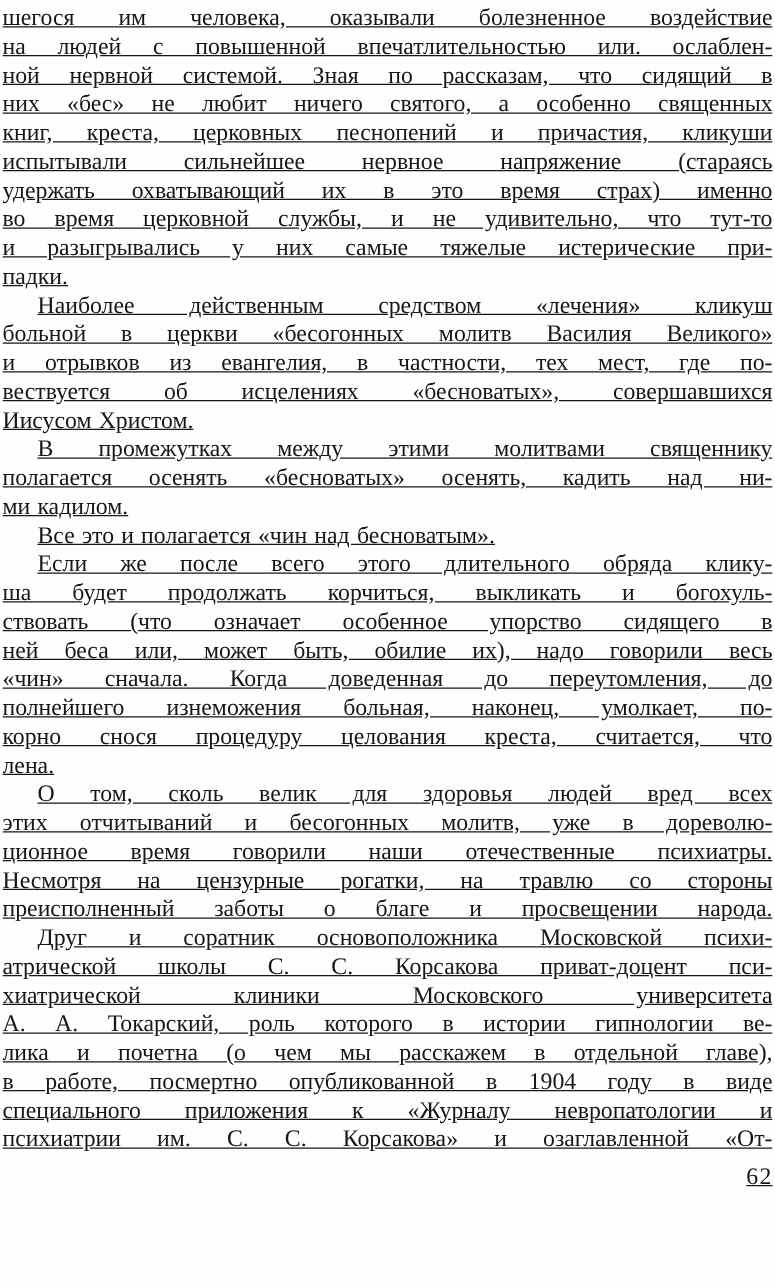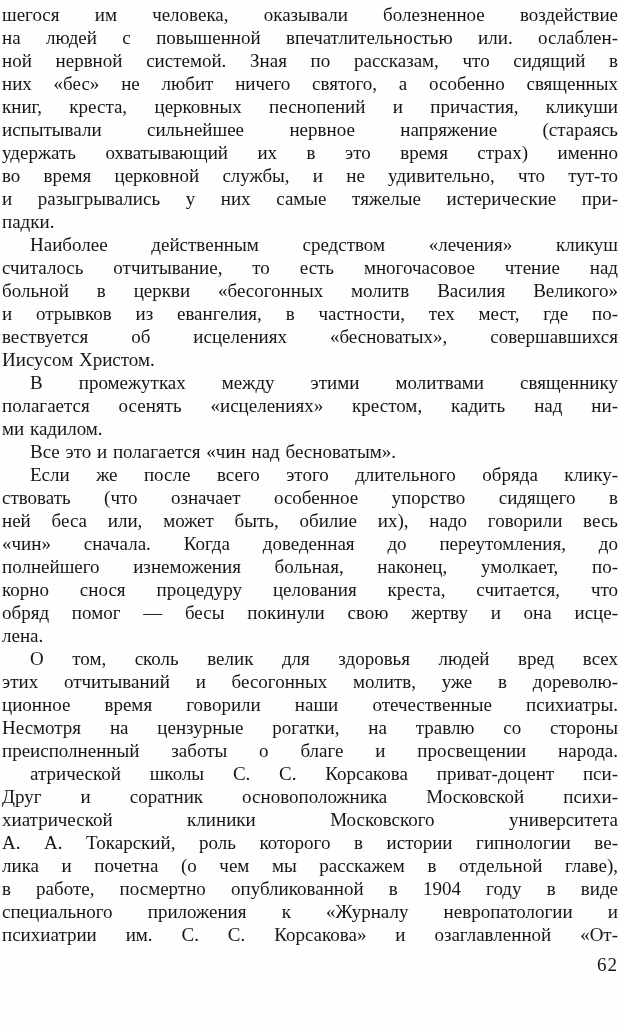--- a/index.html
+++ b/index.html
@@ -13,20 +13,21 @@
     overflow: hidden;
     font-family: "Liberation Serif", "DejaVu Serif", serif;
     color: #161616;
   }
   .page {
     width: 620px;
     height: 1027px;
     background: #fefefc;
     box-sizing: border-box;
     padding: 3px 2px 15px 2px;
+    text-decoration: underline;
   }
   .text-block {
     width: 616px;
   }
   .para {
     margin: 0;
     padding: 0;
   }
   .line {
     font-size: 19px;
@@ -66,54 +67,53 @@
         <div class="line">них «бес» не любит ничего святого, а особенно священных</div>
         <div class="line">книг, креста, церковных песнопений и причастия, кликуши</div>
         <div class="line">испытывали сильнейшее нервное напряжение (стараясь</div>
         <div class="line">удержать охватывающий их в это время страх) именно</div>
         <div class="line">во время церковной службы, и не удивительно, что тут-то</div>
         <div class="line">и разыгрывались у них самые тяжелые истерические при-</div>
         <div class="line left">падки.</div>
       </div>
       <div class="para indent">
         <div class="line">Наиболее действенным средством «лечения» кликуш</div>
-        <div class="line">считалось отчитывание, то есть многочасовое чтение над</div>
         <div class="line">больной в церкви «бесогонных молитв Василия Великого»</div>
         <div class="line">и отрывков из евангелия, в частности, тех мест, где по-</div>
         <div class="line">вествуется об исцелениях «бесноватых», совершавшихся</div>
         <div class="line left">Иисусом Христом.</div>
       </div>
       <div class="para indent">
         <div class="line">В промежутках между этими молитвами священнику</div>
-        <div class="line">полагается осенять «исцелениях» крестом, кадить над ни-</div>
+        <div class="line">полагается осенять «бесноватых» осенять, кадить над ни-</div>
         <div class="line left">ми кадилом.</div>
       </div>
       <div class="para indent">
         <div class="line left">Все это и полагается «чин над бесноватым».</div>
       </div>
       <div class="para indent">
         <div class="line">Если же после всего этого длительного обряда клику-</div>
+        <div class="line">ша будет продолжать корчиться, выкликать и богохуль-</div>
         <div class="line">ствовать (что означает особенное упорство сидящего в</div>
         <div class="line">ней беса или, может быть, обилие их), надо говорили весь</div>
         <div class="line">«чин» сначала. Когда доведенная до переутомления, до</div>
         <div class="line">полнейшего изнеможения больная, наконец, умолкает, по-</div>
         <div class="line">корно снося процедуру целования креста, считается, что</div>
-        <div class="line">обряд помог — бесы покинули свою жертву и она исце-</div>
         <div class="line left">лена.</div>
       </div>
       <div class="para indent">
         <div class="line">О том, сколь велик для здоровья людей вред всех</div>
         <div class="line">этих отчитываний и бесогонных молитв, уже в дореволю-</div>
         <div class="line">ционное время говорили наши отечественные психиатры.</div>
         <div class="line">Несмотря на цензурные рогатки, на травлю со стороны</div>
         <div class="line">преисполненный заботы о благе и просвещении народа.</div>
       </div>
       <div class="para indent">
+        <div class="line">Друг и соратник основоположника Московской психи-</div>
         <div class="line">атрической школы С. С. Корсакова приват-доцент пси-</div>
-        <div class="line">Друг и соратник основоположника Московской психи-</div>
         <div class="line">хиатрической клиники Московского университета</div>
         <div class="line">А. А. Токарский, роль которого в истории гипнологии ве-</div>
         <div class="line">лика и почетна (о чем мы расскажем в отдельной главе),</div>
         <div class="line">в работе, посмертно опубликованной в 1904 году в виде</div>
         <div class="line">специального приложения к «Журналу невропатологии и</div>
         <div class="line">психиатрии им. С. С. Корсакова» и озаглавленной «От-</div>
       </div>
     </div>
   <div class="page-number">62</div>
 </div>

